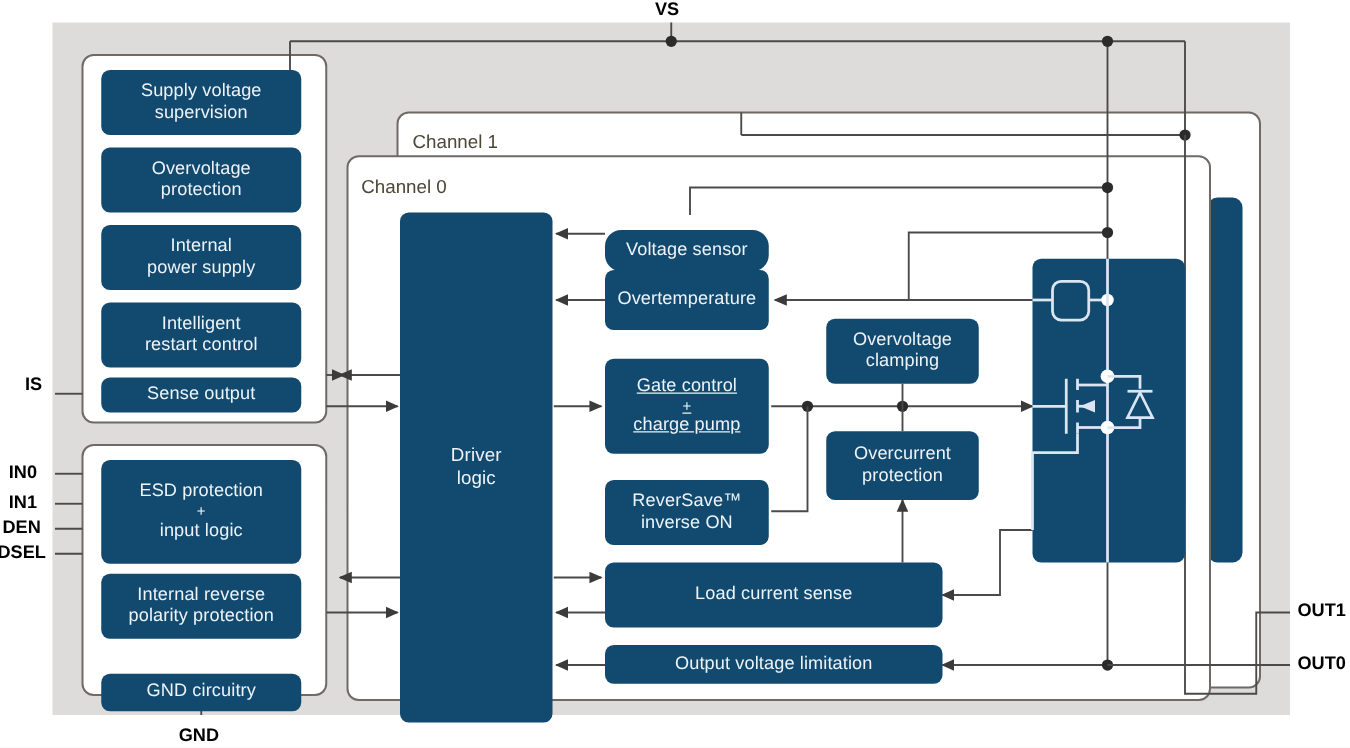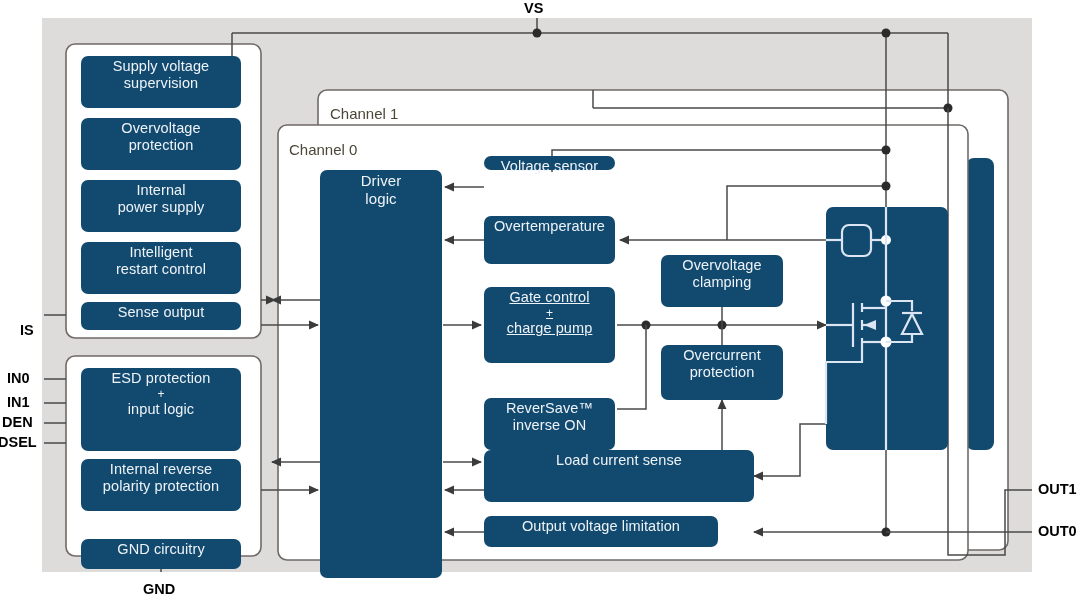--- a/index.html
+++ b/index.html
@@ -5,20 +5,21 @@
   html,body{margin:0;padding:0;background:#ffffff;}
   body{width:1080px;height:598px;font-family:"Liberation Sans",sans-serif;}
   #stage{position:relative;width:1080px;height:598px;overflow:hidden;background:#fff;}
   svg.layer{position:absolute;left:0;top:0;width:1080px;height:598px;}
   .blk{
     position:absolute;
     background:#12496f;
     border-radius:7px;
     color:#eef3f8;
     display:flex;
+    align-items:center;
     justify-content:center;
     text-align:center;
     line-height:1.18;
     font-size:14.5px;
     letter-spacing:.1px;
     box-sizing:border-box;
     padding:2px 5px;
     z-index:6;
   }
   .blk span{display:block;width:100%;}
@@ -164,37 +165,37 @@
     <span>GND circuitry</span>
   </div>
 
   <div class="blk" style="left:320px;top:170px;width:122px;height:408px;font-size:15px;">
     <span>
         <span>Driver</span>
         <span>logic</span>
       </span>
   </div>
 
-  <div class="blk" style="left:484px;top:156px;width:131px;height:14px;border-radius:13px;">
+  <div class="blk" style="left:484px;top:184px;width:131px;height:33px;border-radius:13px;">
     <span>Voltage sensor</span>
   </div>
 
   <div class="blk" style="left:484px;top:216px;width:131px;height:48px;">
     <span>Overtemperature</span>
   </div>
 
   <div class="blk" style="left:484px;top:287px;width:131px;height:76px;text-decoration:underline;">
     <span>
       <span>Gate control</span>
       <span style="font-size:12px;">+</span>
       <span>charge pump</span>
     </span>
   </div>
 
-  <div class="blk" style="left:484px;top:398px;width:131px;height:52px;">
+  <div class="blk" style="left:484px;top:384px;width:131px;height:52px;">
     <span>
         <span>ReverSave™</span>
         <span>inverse ON</span>
       </span>
   </div>
 
   <div class="blk" style="left:661px;top:255px;width:122px;height:52px;">
     <span>
         <span>Overvoltage</span>
         <span>clamping</span>
@@ -205,21 +206,21 @@
     <span>
         <span>Overcurrent</span>
         <span>protection</span>
       </span>
   </div>
 
   <div class="blk" style="left:484px;top:450px;width:270px;height:52px;">
     <span>Load current sense</span>
   </div>
 
-  <div class="blk" style="left:484px;top:516px;width:234px;height:31px;">
+  <div class="blk" style="left:484px;top:516px;width:270px;height:31px;">
     <span>Output voltage limitation</span>
   </div>
 
   <div class="blk" style="left:826px;top:207px;width:122px;height:243px;padding:0;"></div>
 
   <svg class="layer" viewBox="0 0 1080 598" style="z-index:7;">
     <g stroke="#dbe6f2" stroke-width="2.2" fill="none">
 
       <rect x="842" y="225" width="29" height="31" rx="7"></rect>
       <path d="M826,240 L842,240"></path>
@@ -243,21 +244,21 @@
       <path d="M876,320 L864,325 L876,330 z" fill="#dbe6f2" stroke="none"></path>
 
       <path d="M886,301 L912,301 L912,311"></path>
       <path d="M886,342 L912,342 L912,334"></path>
       <path d="M902,334 L922,334 L912,314 z"></path>
       <path d="M902,313 L922,313"></path>
     </g>
   </svg>
 
   <div class="pin" style="left:524px;top:0px;">VS</div>
-  <div class="pin" style="left:20px;top:322px;">IS</div>
+  <div class="pin" style="left:20px;top:300px;">IS</div>
   <div class="pin" style="left:7px;top:370px;">IN0</div>
   <div class="pin" style="left:7px;top:394px;">IN1</div>
   <div class="pin" style="left:2px;top:414px;">DEN</div>
   <div class="pin" style="left:-2px;top:434px;">DSEL</div>
   <div class="pin" style="left:143px;top:581px;">GND</div>
   <div class="pin" style="left:1038px;top:481px;">OUT1</div>
   <div class="pin" style="left:1038px;top:523px;">OUT0</div>
 
   <div class="chlabel" style="left:330px;top:105px;">Channel 1</div>
   <div class="chlabel" style="left:289px;top:141px;">Channel 0</div>

